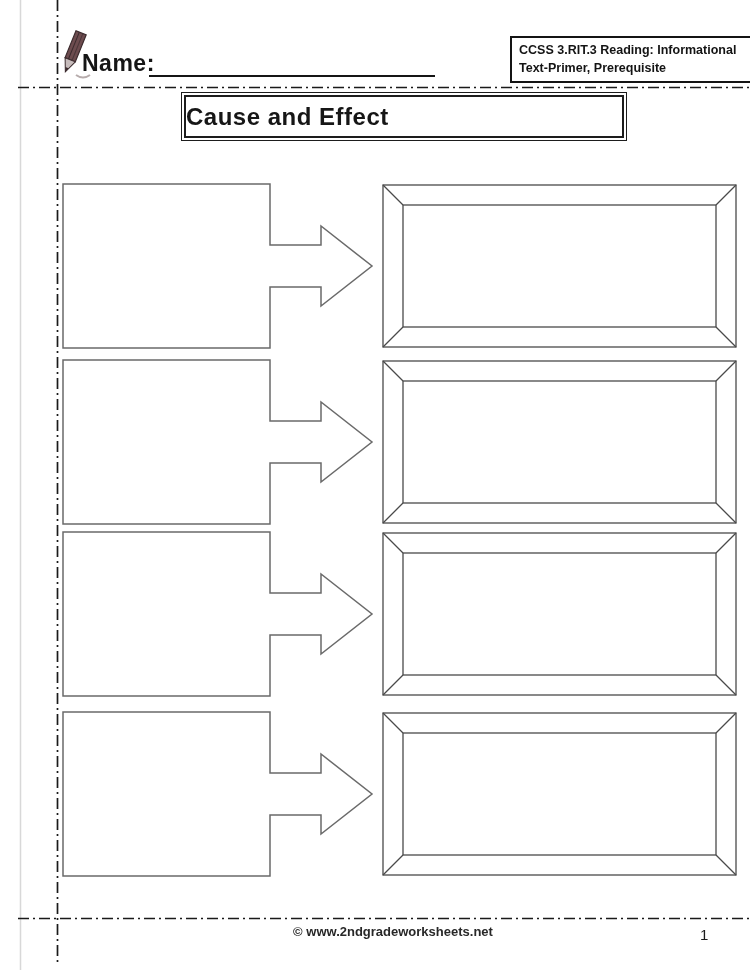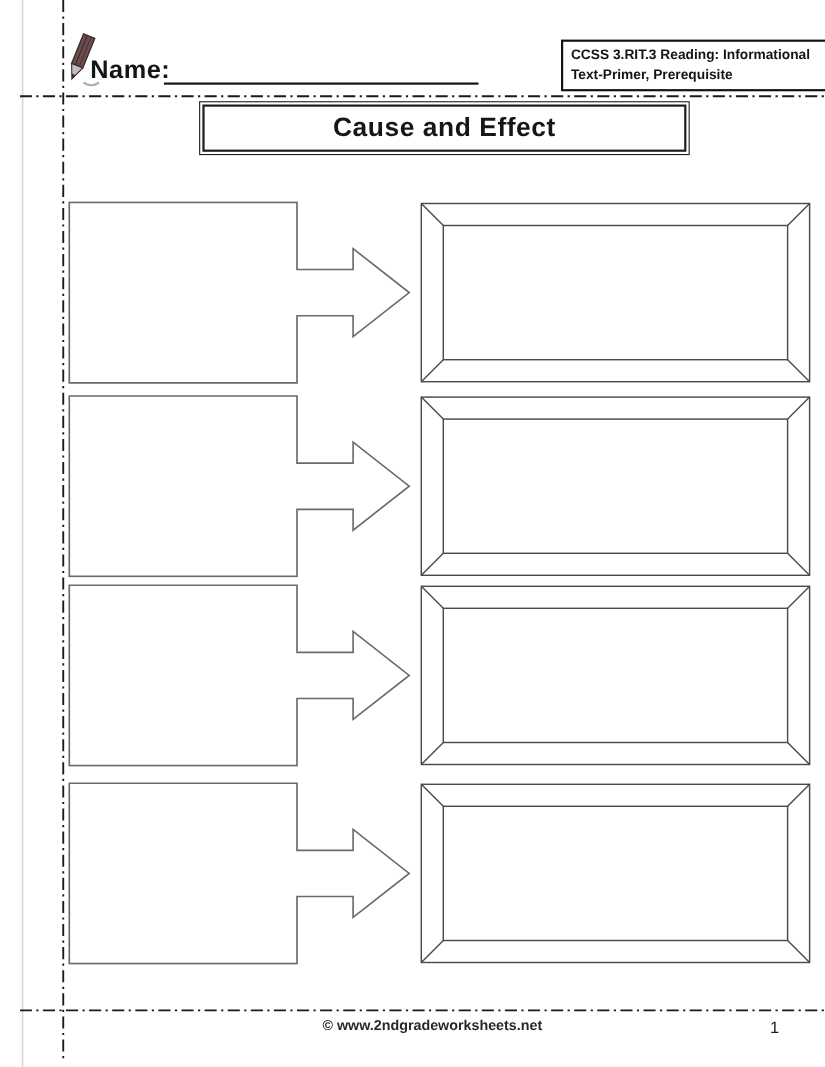--- a/index.html
+++ b/index.html
@@ -11,21 +11,21 @@
   .guides{left:0;top:0;pointer-events:none;}
   .name-label{left:64px;top:50px;font-size:23px;font-weight:bold;letter-spacing:.5px;color:#151515;}
   .name-line{left:131px;top:75px;width:286px;height:2px;background:#151515;}
   .ccss-box{
     left:492px;top:36px;width:236px;border:2px solid #141414;background:#fff;
     padding:3px 5px 4px 7px;font-size:12.5px;font-weight:bold;line-height:1.45;color:#141414;
   }
   .title-box{left:163px;top:92px;width:444px;height:47px;border:1px solid #1d1d1d;background:#fff;}
   .title-inner{
     position:absolute;left:2px;top:2px;right:2px;bottom:2px;border:2px solid #1d1d1d;
-    display:flex;align-items:center;justify-content:center;
+    display:flex;align-items:center;
   }
   .title-text{font-size:24px;font-weight:bold;color:#161616;letter-spacing:.5px;}
   .row-svg{left:0;width:750px;height:166px;}
   .row-1{top:183px;} .row-2{top:359px;} .row-3{top:531px;} .row-4{top:711px;}
   .footer-copy{
     left:0;top:924px;width:750px;text-align:center;font-size:13px;font-weight:bold;color:#282828;
   }
   .page-num{left:682px;top:926px;font-size:15px;color:#1c1c1c;}
   .pencil-wrap{left:38px;top:28px;width:44px;height:52px;}
 </style>

